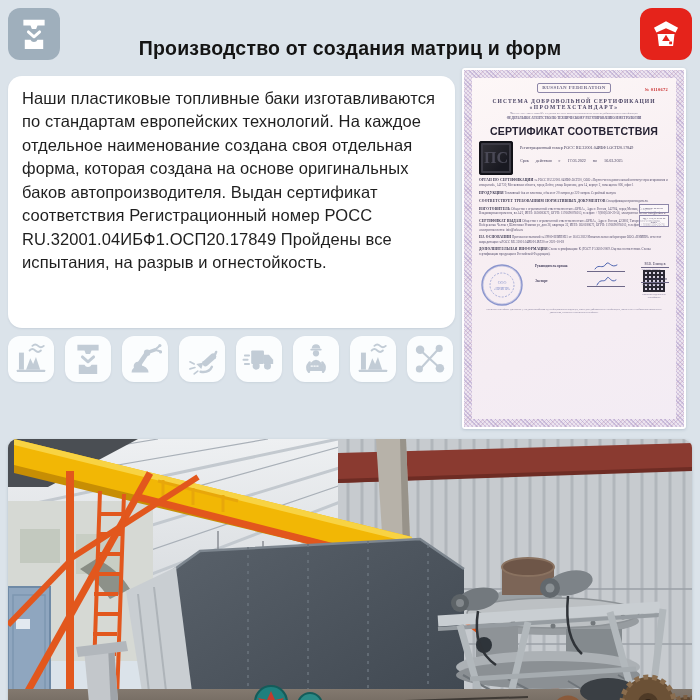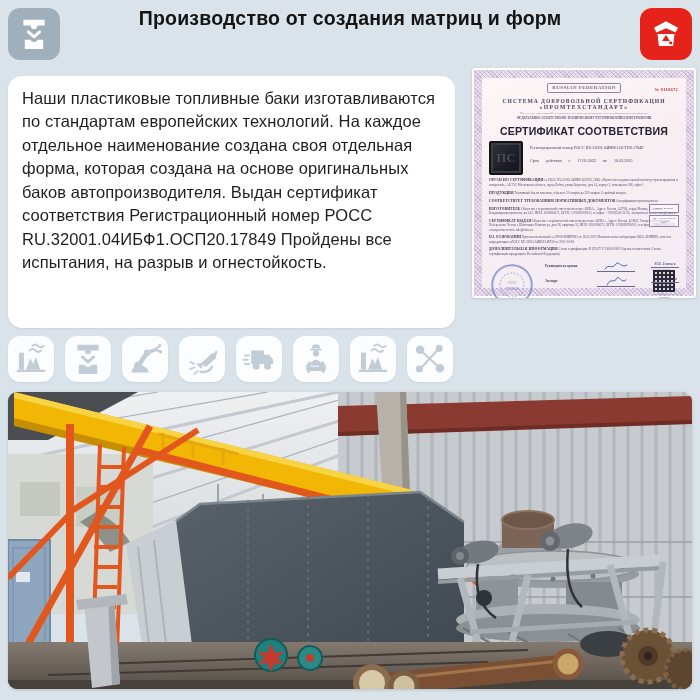--- a/index.html
+++ b/index.html
@@ -4,41 +4,41 @@
 <style>
   html,body{margin:0;padding:0;}
   body{
     width:700px;height:700px;overflow:hidden;
     background:#dbe3ea;
     font-family:"Liberation Sans",sans-serif;
     -webkit-font-smoothing:antialiased;
   }
   .page{position:relative;width:684px;height:684px;padding:8px;}
   
-  .hdr{display:flex;align-items:flex-start;height:52px;margin-bottom:8px;}
+  .hdr{display:flex;align-items:flex-end;height:52px;margin-bottom:8px;}
   .badge{width:52px;height:52px;border-radius:12px;flex:0 0 auto;
          display:flex;align-items:center;justify-content:center;}
   .badge svg{width:34px;height:34px;color:#fff;}
   .badge.gray{background:#9fafbc;}
   .badge.red{background:#e5231b;}
   .hdr h1{flex:1;margin:0 10px;text-align:center;color:#141414;
           font-size:19.5px;line-height:1.12;font-weight:700;letter-spacing:.2px;}
   
-  .main-row{display:flex;gap:17px;align-items:flex-start;}
+  .main-row{display:flex;gap:7px;align-items:flex-start;}
   .left-col{width:447px;flex:0 0 auto;}
   .intro{box-sizing:border-box;margin-top:8px;height:252px;background:#fff;
          border-radius:14px;padding:11px 14px;box-shadow:0 1px 2px rgba(110,130,150,.18);}
   .intro p{margin:0;font-size:16.5px;line-height:1.42;color:#1f1f1f;letter-spacing:.1px;}
   .tile-row{display:flex;gap:11px;margin-top:8px;}
   .tile{width:46px;height:46px;border-radius:12px;background:#fbfdfe;flex:0 0 auto;
         display:flex;align-items:center;justify-content:center;
         box-shadow:0 1px 2px rgba(110,130,150,.15);}
   .tile svg{width:34px;height:34px;color:#c2ccd6;}
   
-  .cert{position:relative;width:224px;height:230px;flex:0 0 auto;background:#fff;
+  .cert{position:relative;width:224px;height:361px;flex:0 0 auto;background:#fff;
         border-radius:3px;box-shadow:0 1px 3px rgba(110,130,150,.3);overflow:hidden;
         font-family:"Liberation Serif",serif;color:#3a3550;}
   .cert-border{position:absolute;inset:2px;
         background:
           repeating-linear-gradient(45deg,rgba(150,130,190,.38) 0 1px,rgba(255,255,255,0) 1px 3px),
           repeating-linear-gradient(-45deg,rgba(190,150,180,.30) 0 1px,rgba(255,255,255,0) 1px 3px),
           #ece4f0;}
   .cert-inner{position:absolute;inset:8px;background:
           linear-gradient(160deg,#fdf7f7 0%,#f7eef2 45%,#f3ecf4 100%);
           padding:5px 7px;box-sizing:border-box;}
@@ -49,21 +49,21 @@
   .cert-sys2{text-align:center;font-size:5.6px;font-weight:700;letter-spacing:1.4px;color:#4a4464;}
   .cert-micro{text-align:center;font-size:2.9px;color:#7a7492;margin-top:1.5px;line-height:1.25;}
   .cert-micro.bold{font-weight:700;color:#5a5478;font-size:3.1px;}
   .cert-title{margin:5px 0 4px;text-align:center;font-size:10.6px;font-weight:700;color:#262233;
           font-family:"Liberation Sans",sans-serif;letter-spacing:.2px;}
   .cert-regrow{display:flex;gap:7px;align-items:flex-start;margin:2px 0 3px;}
   .cert-stamp{width:34px;height:34px;flex:0 0 auto;border-radius:3px;
           background:linear-gradient(135deg,#35343a,#191921 70%);
           display:flex;align-items:center;justify-content:center;
           box-shadow:inset 0 0 0 2px #121218, inset 0 0 0 4px #3c3b45;}
-  .cert-stamp span{color:#4a4956;font-size:13px;font-weight:700;font-family:"Liberation Serif",serif;}
+  .cert-stamp span{color:#4a4956;font-size:16px;font-weight:700;font-family:"Liberation Serif",serif;}
   .cert-regcol{flex:1;padding-top:4px;}
   .cert-reg{font-size:4.1px;color:#3f3a58;line-height:1.5;}
   .cert-val{font-size:4.1px;color:#3f3a58;margin-top:6px;word-spacing:6px;}
   .cert-body{position:relative;margin-top:3px;}
   .cs{margin:0 0 3.2px;font-size:3.2px;line-height:1.35;color:#56506e;}
   .cs b{font-size:3.5px;color:#33304a;letter-spacing:.2px;}
   .cs.prod{padding-right:34px;}
   .codes{position:absolute;right:0;top:26px;width:30px;}
   .codebox{border:.5px solid #8d86a8;font-size:2.6px;color:#56506e;text-align:center;
           padding:1.5px 1px;margin-bottom:2px;background:rgba(255,255,255,.5);line-height:1.3;}

